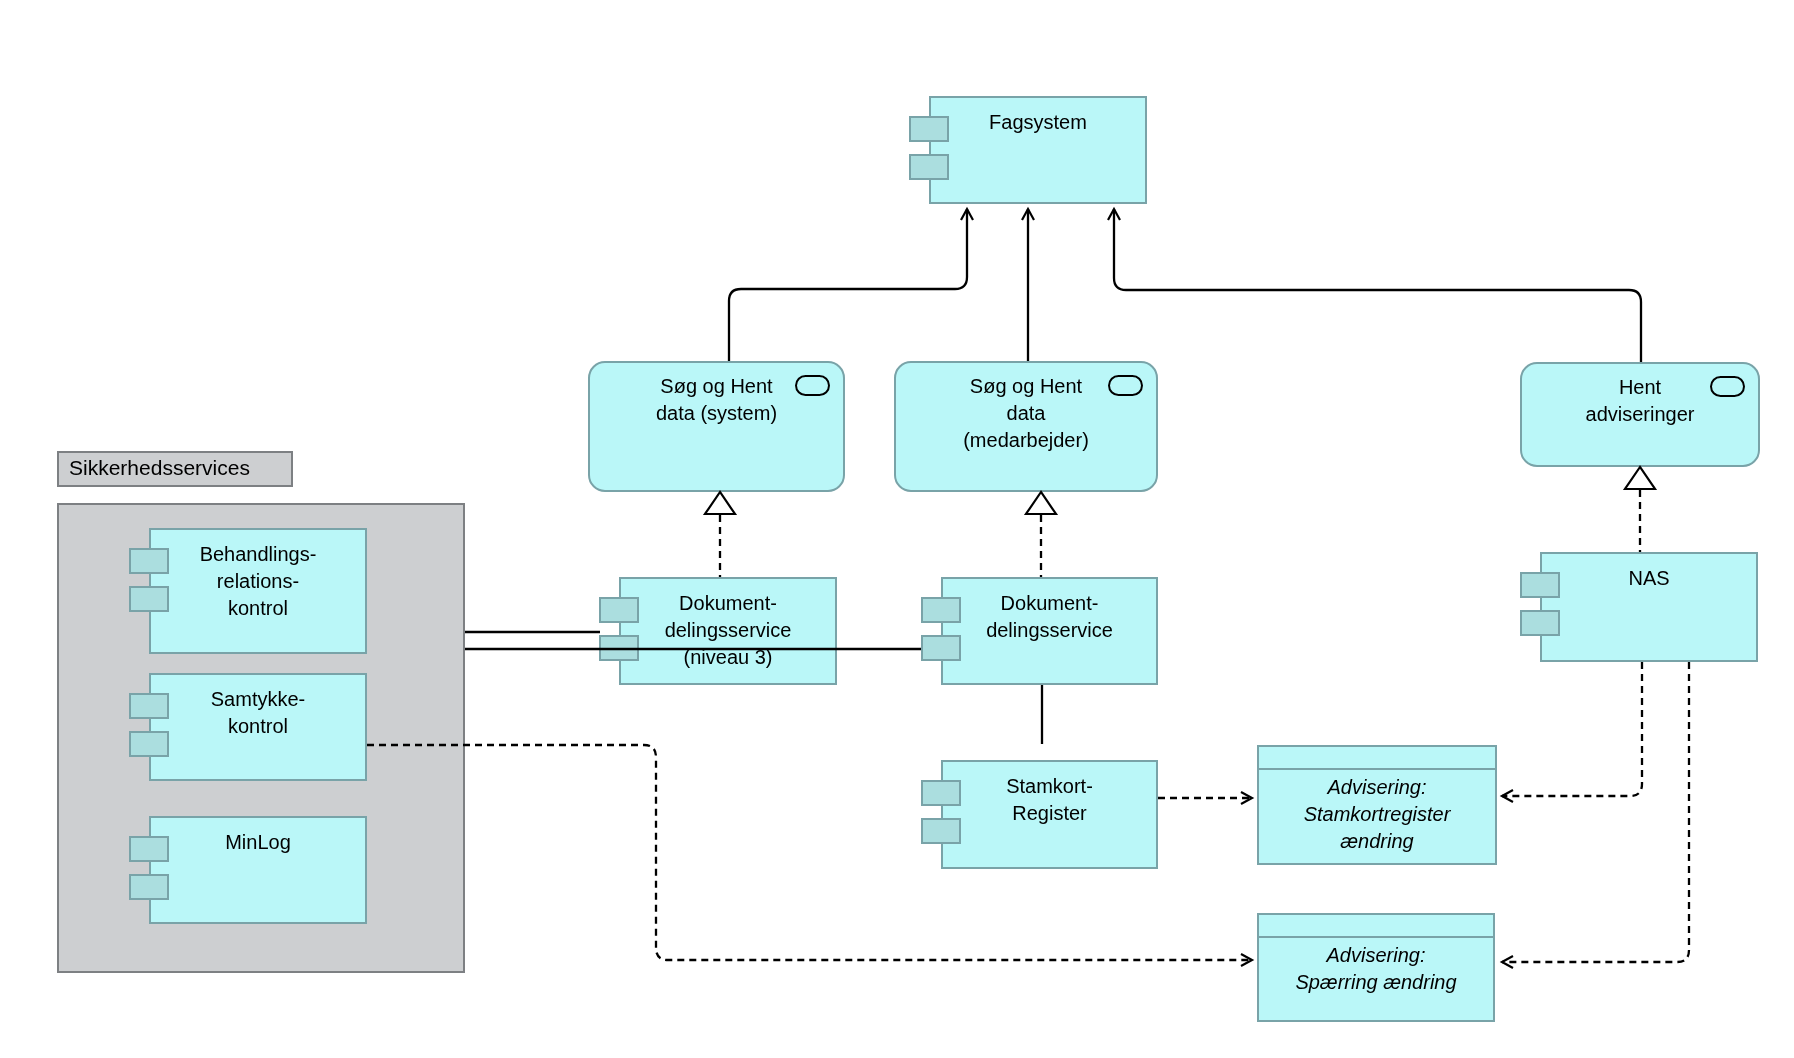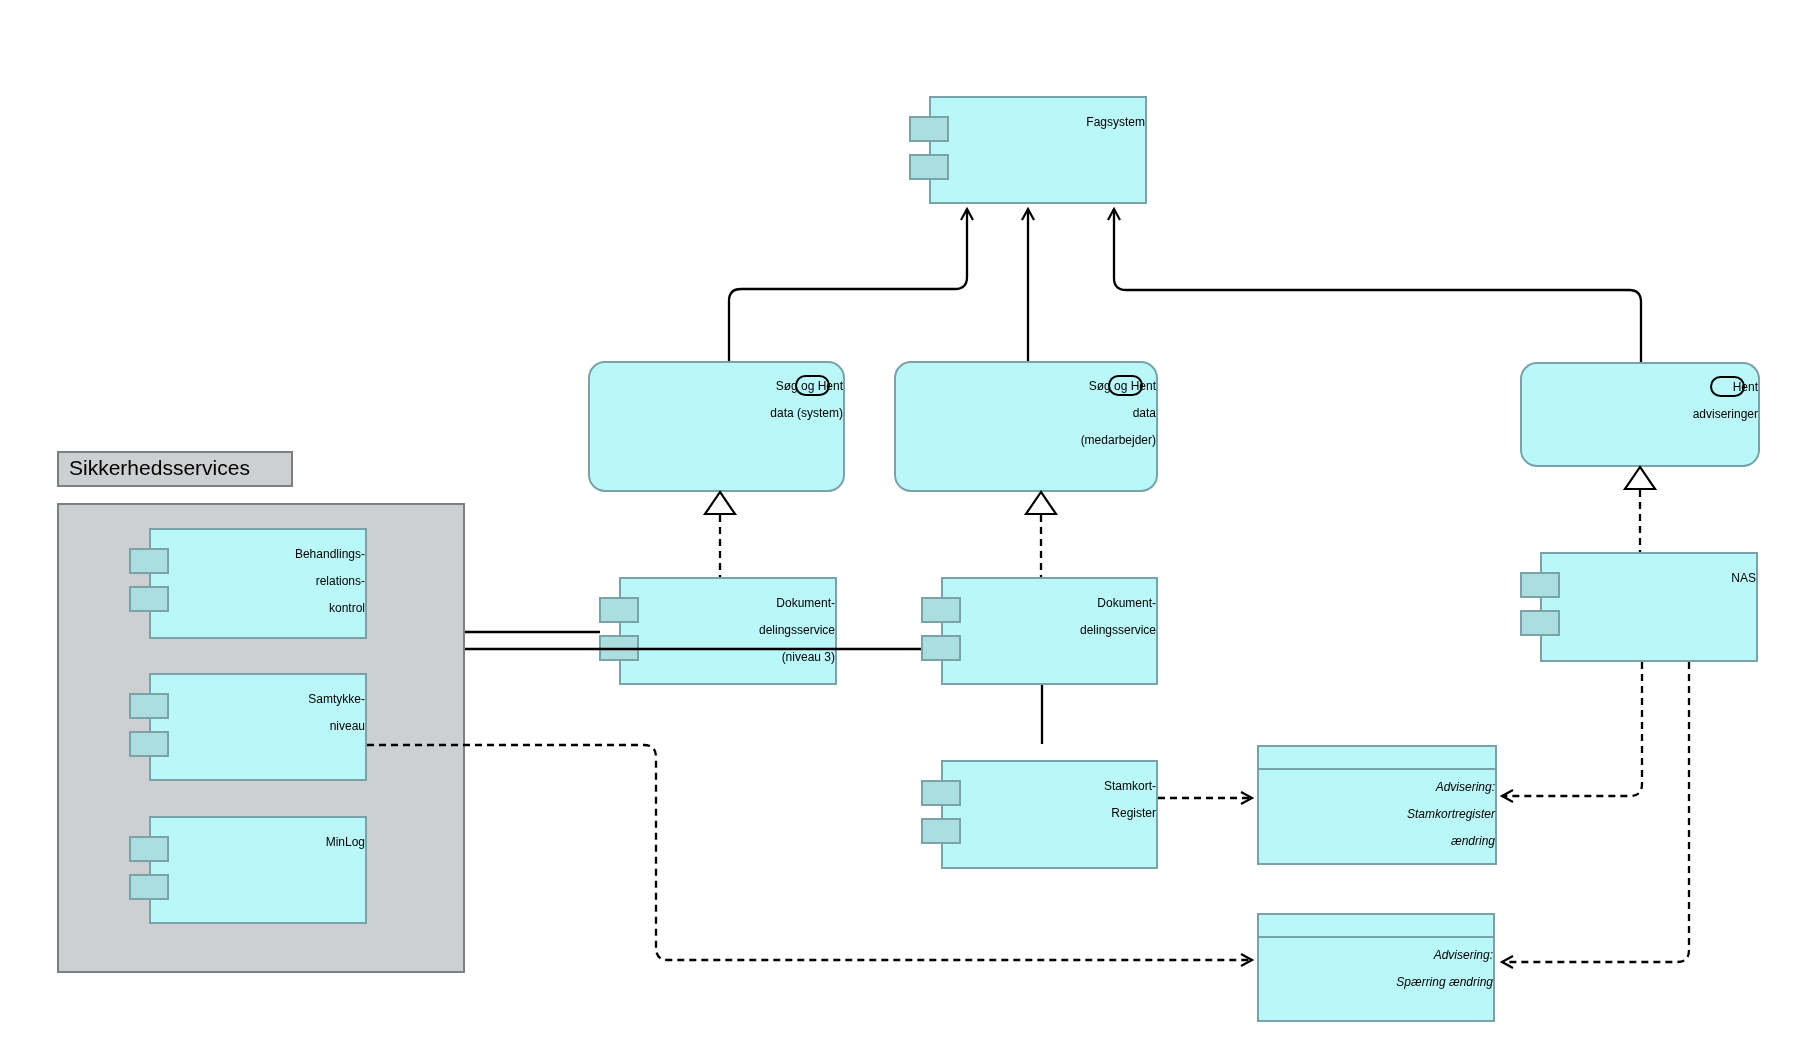--- a/index.html
+++ b/index.html
@@ -11,21 +11,21 @@
     --wire:#000000;
     --text:#000000;
   }
   html,body{margin:0;padding:0;background:#ffffff;}
   #canvas{
     position:relative;width:1794px;height:1058px;background:#ffffff;overflow:hidden;
     font-family:"Liberation Sans","DejaVu Sans",sans-serif;color:var(--text);
   }
   .node{position:absolute;box-sizing:border-box;background:var(--node-fill);
     border:2px solid var(--node-border);text-align:center;}
-  .lbl{white-space:pre-line;font-size:12px;line-height:27px;text-align:right;}
+  .lbl{white-space:pre-line;font-size:20px;line-height:27px;}
   .comp .lbl{padding-top:11px;}
   .iface{border-radius:17px;}
   .iface .lbl{padding-top:10px;}
   .port{position:absolute;left:-22px;width:36px;height:22px;box-sizing:content-box;
     background:var(--port-fill);border:2px solid var(--node-border);}
   .port.p1{top:18px}
   .port.p2{top:56px}
   .lollipop{position:absolute;top:12px;right:13px;width:31px;height:17px;
     border:2.5px solid #000;border-radius:11px;background:transparent;}
   .pkg-tab{position:absolute;box-sizing:border-box;background:var(--pkg-fill);
@@ -68,33 +68,33 @@
 data
 (medarbejder)</div>
   </div>
 
   <div class="node iface z2" style="left:1520px;top:362px;width:240px;height:105px;">
     <div class="lollipop"></div>
     <div class="lbl">Hent
 adviseringer</div>
   </div>
 
-  <div class="node comp z2" style="left:149px;top:528px;width:218px;height:111px;">
+  <div class="node comp z2" style="left:149px;top:528px;width:218px;height:126px;">
     <div class="port p1"></div>
     <div class="port p2"></div>
     <div class="lbl">Behandlings-
 relations-
 kontrol</div>
   </div>
 
   <div class="node comp z2" style="left:149px;top:673px;width:218px;height:108px;">
     <div class="port p1"></div>
     <div class="port p2"></div>
     <div class="lbl">Samtykke-
-niveau</div>
+kontrol</div>
   </div>
 
   <div class="node comp z2" style="left:149px;top:816px;width:218px;height:108px;">
     <div class="port p1"></div>
     <div class="port p2"></div>
     <div class="lbl">MinLog</div>
   </div>
 
   <div class="node comp z2" style="left:619px;top:577px;width:218px;height:108px;">
     <div class="port p1"></div>

